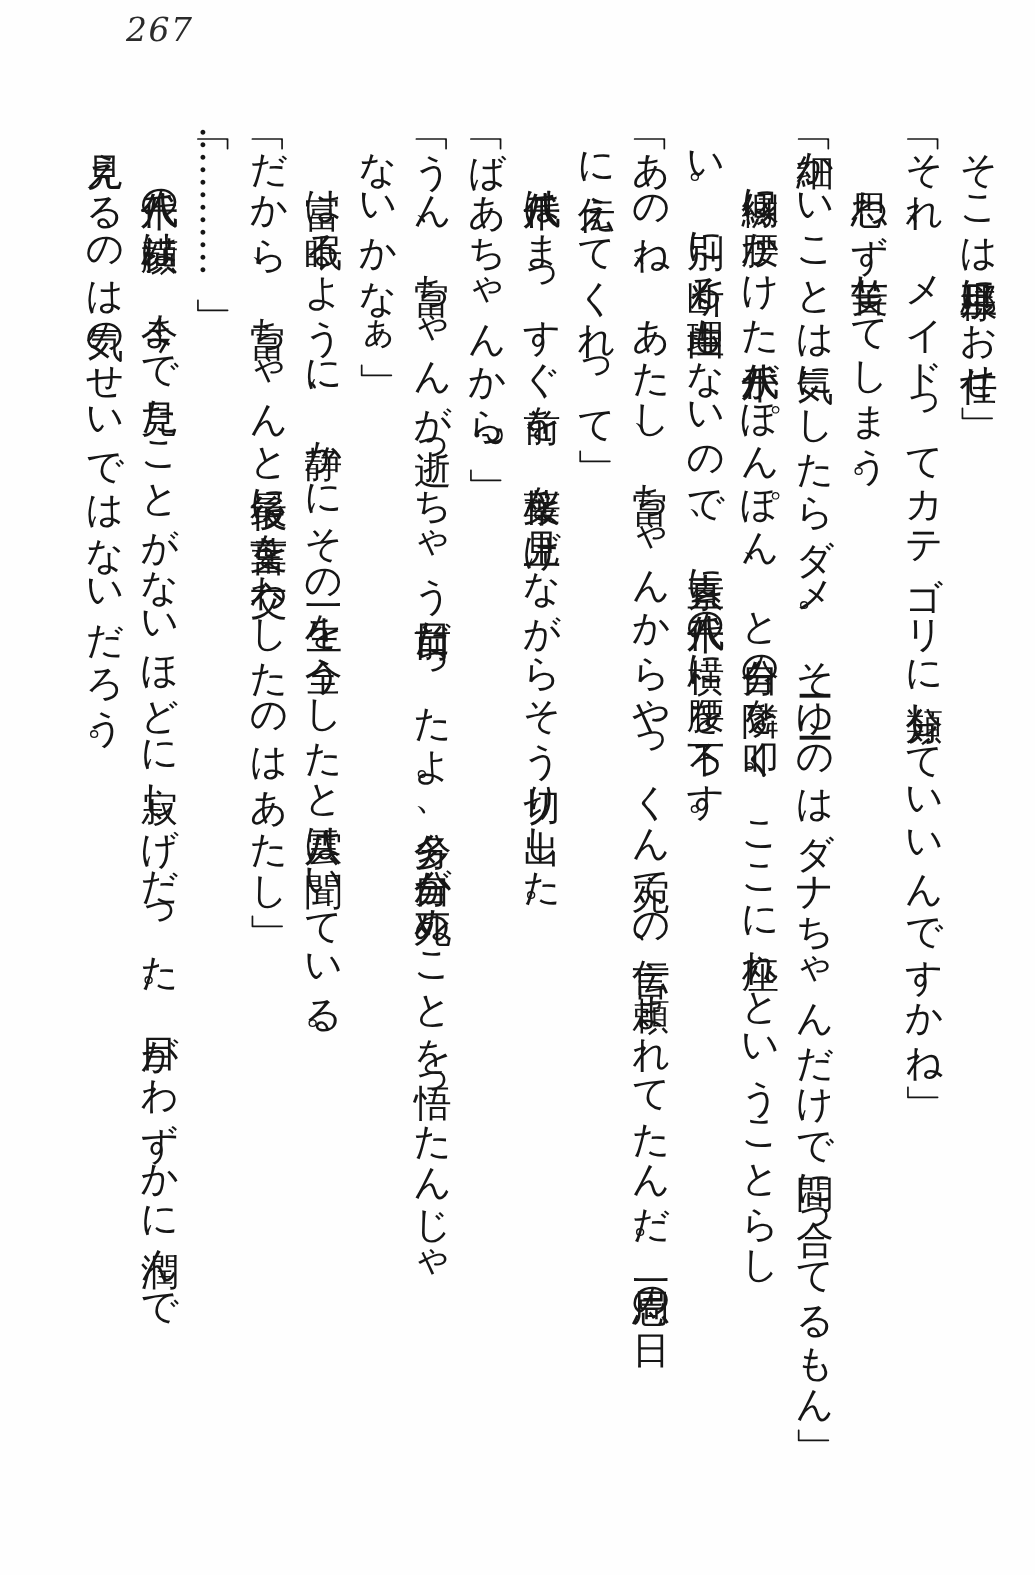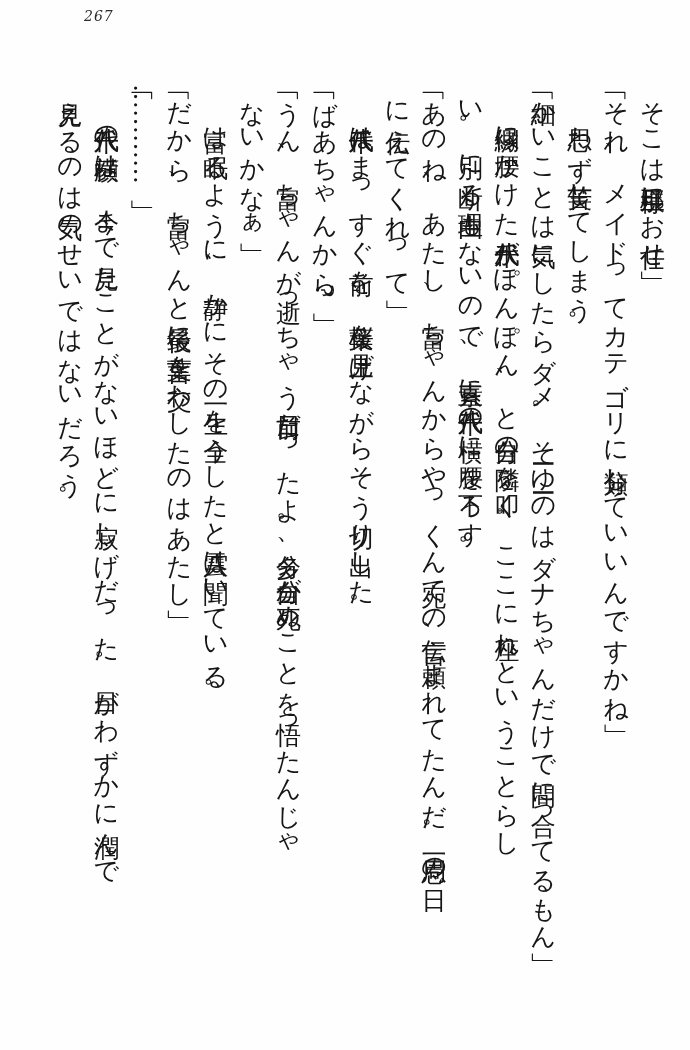--- a/index.html
+++ b/index.html
@@ -13,21 +13,21 @@
     height: 1050px;
     background: #fefefe;
     overflow: hidden;
     font-family: "DejaVu Serif", "Liberation Serif", serif;
   }
   .page-number {
     position: absolute;
     top: 8px;
     left: 84px;
     font-style: italic;
-    font-size: 14px;
+    font-size: 22px;
     color: #2b2b2b;
     letter-spacing: 1px;
   }
   .text-block {
     position: absolute;
     top: 84px;
     right: 20px;
     height: 956px;
     writing-mode: vertical-rl;
     text-orientation: mixed;

